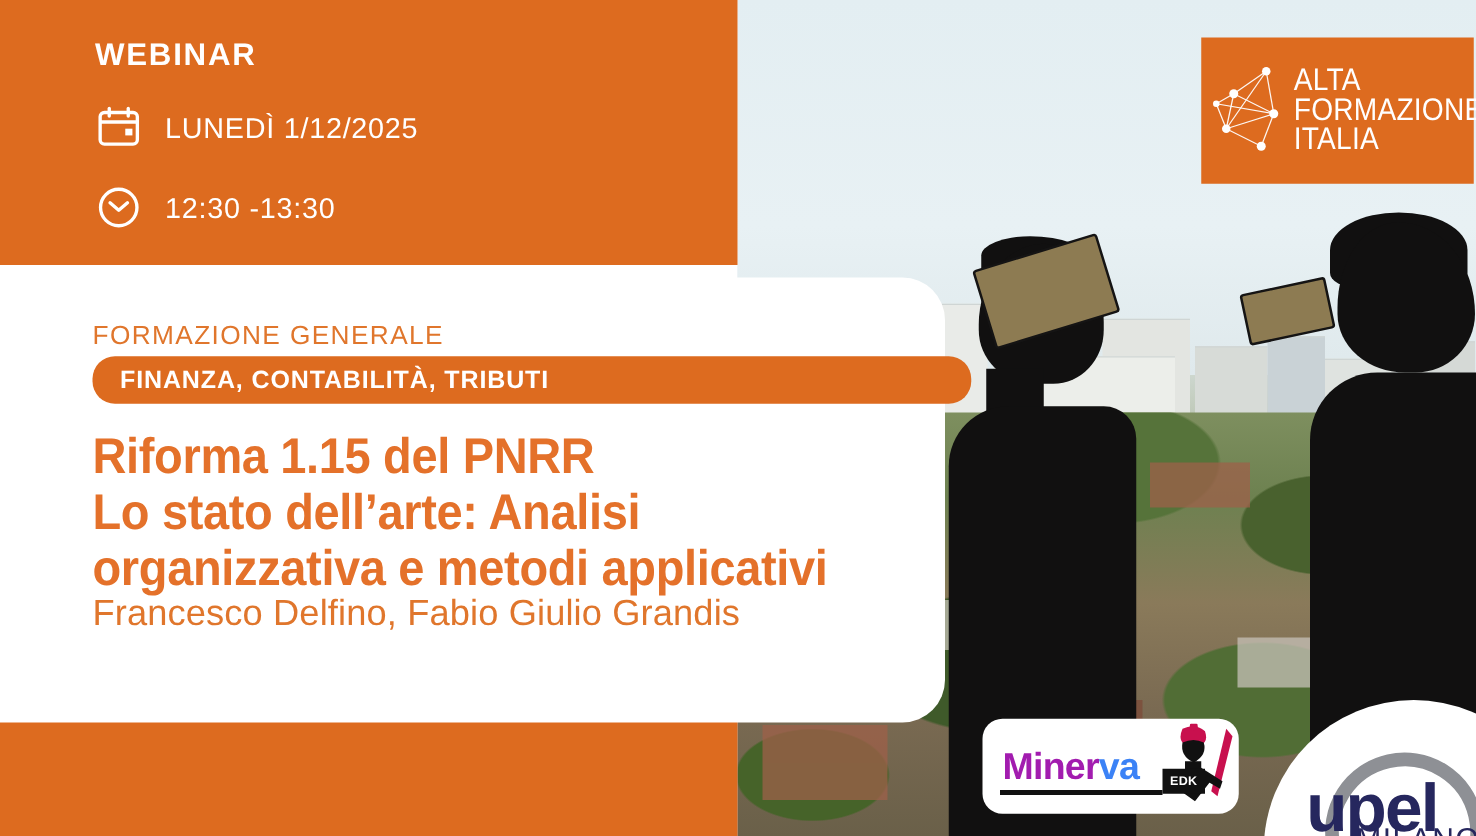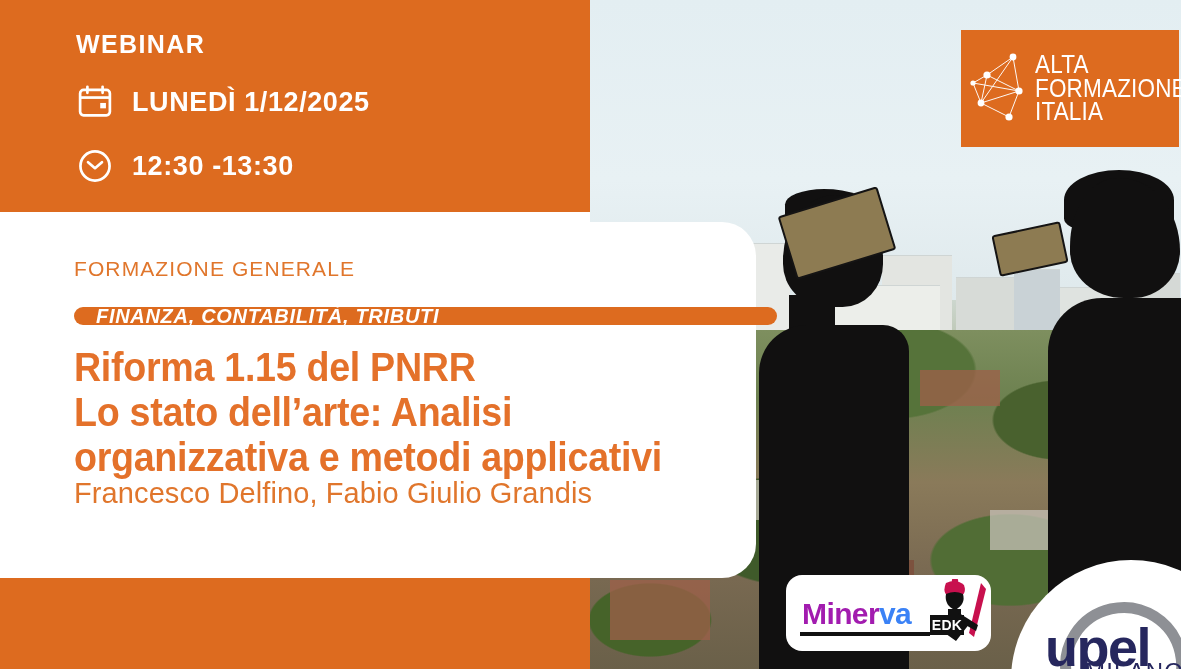--- a/index.html
+++ b/index.html
@@ -46,32 +46,32 @@
   .clipboard{position:absolute;background:#8d7b52;border:2px solid #151414;}
   .clipboard.a{left:785px;top:398px;width:100px;height:62px;transform:rotate(-17deg);border-radius:3px;}
   .clipboard.b{left:995px;top:420px;width:66px;height:38px;transform:rotate(-12deg);border-radius:3px;}
 
   
   .hdr{position:absolute;left:0;top:0;width:590px;height:212px;background:#dd6b1f;}
   .hdr-inner{position:absolute;left:76px;top:32px;}
   .webinar{font-weight:bold;font-size:25px;letter-spacing:1.4px;color:#ffffff;line-height:1;}
   .meta-row{display:flex;align-items:center;margin-top:26px;}
   .meta-row .ic{width:38px;height:38px;flex:0 0 38px;margin-right:18px;}
-  .meta-txt{font-size:27px;font-weight:bold;letter-spacing:.6px;color:#ffffff;line-height:1;}
+  .meta-txt{font-size:23px;font-weight:normal;letter-spacing:.6px;color:#ffffff;line-height:1;}
 
   
   .botband{position:absolute;left:0;top:577px;width:590px;height:92px;background:#dd6b1f;}
 
   
   .card{position:absolute;left:0;top:222px;width:756px;height:356px;background:#ffffff;
         border-radius:0 34px 34px 0;}
   .card-inner{position:absolute;left:74px;top:36px;right:26px;}
   .eyebrow{font-size:21px;letter-spacing:1.1px;color:#e0762c;line-height:1;font-weight:400;}
-  .badge{margin-top:28px;width:703px;height:18px;background:#dd6b1f;border-radius:18px;
-         display:flex;align-items:center;padding-left:22px;box-sizing:border-box;font-style:italic;}
+  .badge{margin-top:6px;width:703px;height:38px;background:#dd6b1f;border-radius:18px;
+         display:flex;align-items:center;padding-left:22px;box-sizing:border-box;}
   .badge-txt{color:#ffffff;font-weight:bold;font-size:20px;letter-spacing:.7px;line-height:1;}
   .title{margin-top:20px;color:#e4712a;font-weight:bold;font-size:40px;line-height:1.12;
          letter-spacing:-.3px;transform:scaleX(.94);transform-origin:left center;}
   .title .ln{display:block;white-space:nowrap;}
   .speakers{color:#e0762c;font-size:29px;line-height:1;letter-spacing:.1px;font-weight:400;}
 
   
   .afi{position:absolute;left:961px;top:30px;width:218px;height:117px;background:#dd6b1f;
        display:flex;align-items:center;}
   .afi-net{width:60px;height:80px;flex:0 0 60px;margin-left:8px;}
@@ -80,21 +80,21 @@
 
   
   .minerva{position:absolute;left:786px;top:575px;width:205px;height:76px;background:#ffffff;
            border-radius:16px;overflow:hidden;}
   .min-word{position:absolute;left:16px;top:24px;font-size:30px;font-weight:bold;letter-spacing:-.6px;line-height:1;}
   .min-a{color:#a21caf;}
   .min-b{color:#3b82f6;}
   .min-rule{position:absolute;left:14px;top:57px;width:130px;height:4px;background:#111111;}
   .min-fig{position:absolute;left:140px;top:4px;width:70px;height:66px;}
   .edk{position:absolute;left:144px;top:40px;width:34px;height:20px;background:#111111;
-       color:#ffffff;font-size:14px;font-weight:bold;display:flex;align-items:center;justify-content:center;letter-spacing:.3px;}
+       color:#ffffff;font-size:10px;font-weight:bold;display:flex;align-items:center;justify-content:center;letter-spacing:.3px;}
 
   
   .upel{position:absolute;left:1011px;top:560px;width:240px;height:240px;background:#ffffff;border-radius:50%;}
   .upel-arc{position:absolute;left:30px;top:22px;width:150px;height:150px;}
   .upel-word{position:absolute;left:34px;top:60px;color:#26275e;font-size:54px;font-weight:bold;line-height:1;letter-spacing:-1.5px;}
   .upel-sub{position:absolute;left:74px;top:100px;color:#26275e;font-size:24px;line-height:1;letter-spacing:1.2px;}
 </style>
 </head>
 <body>
 

